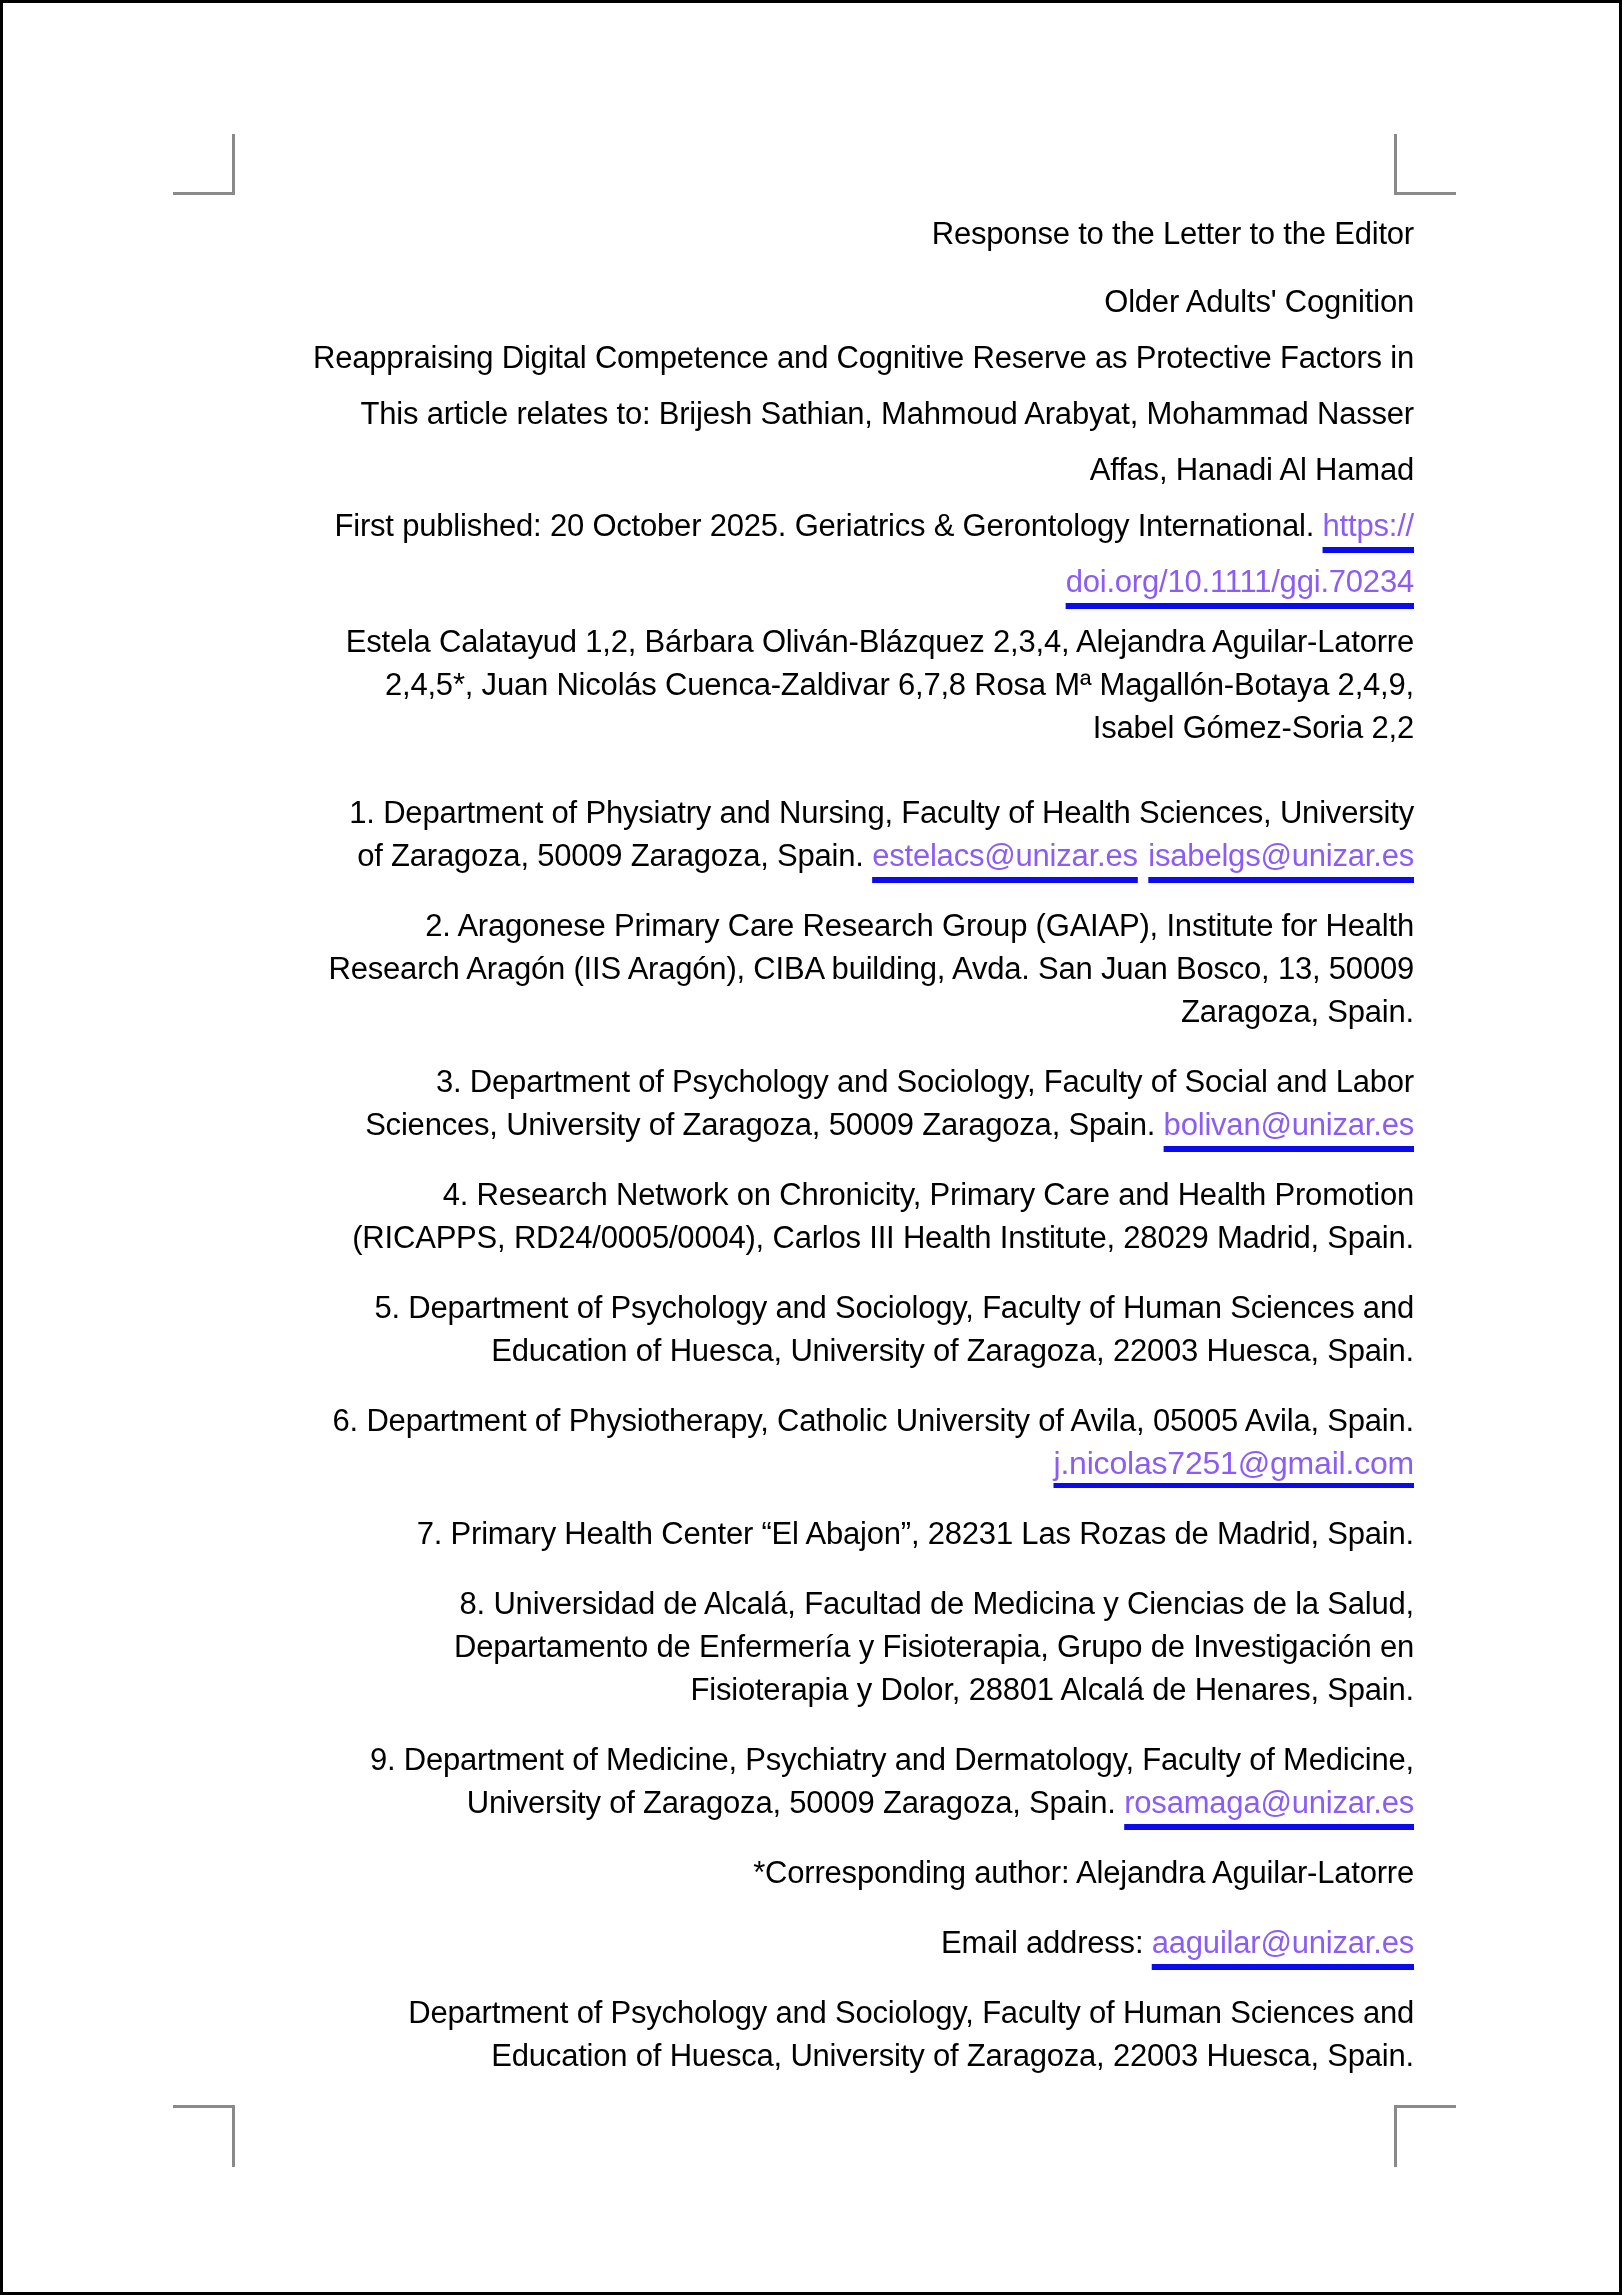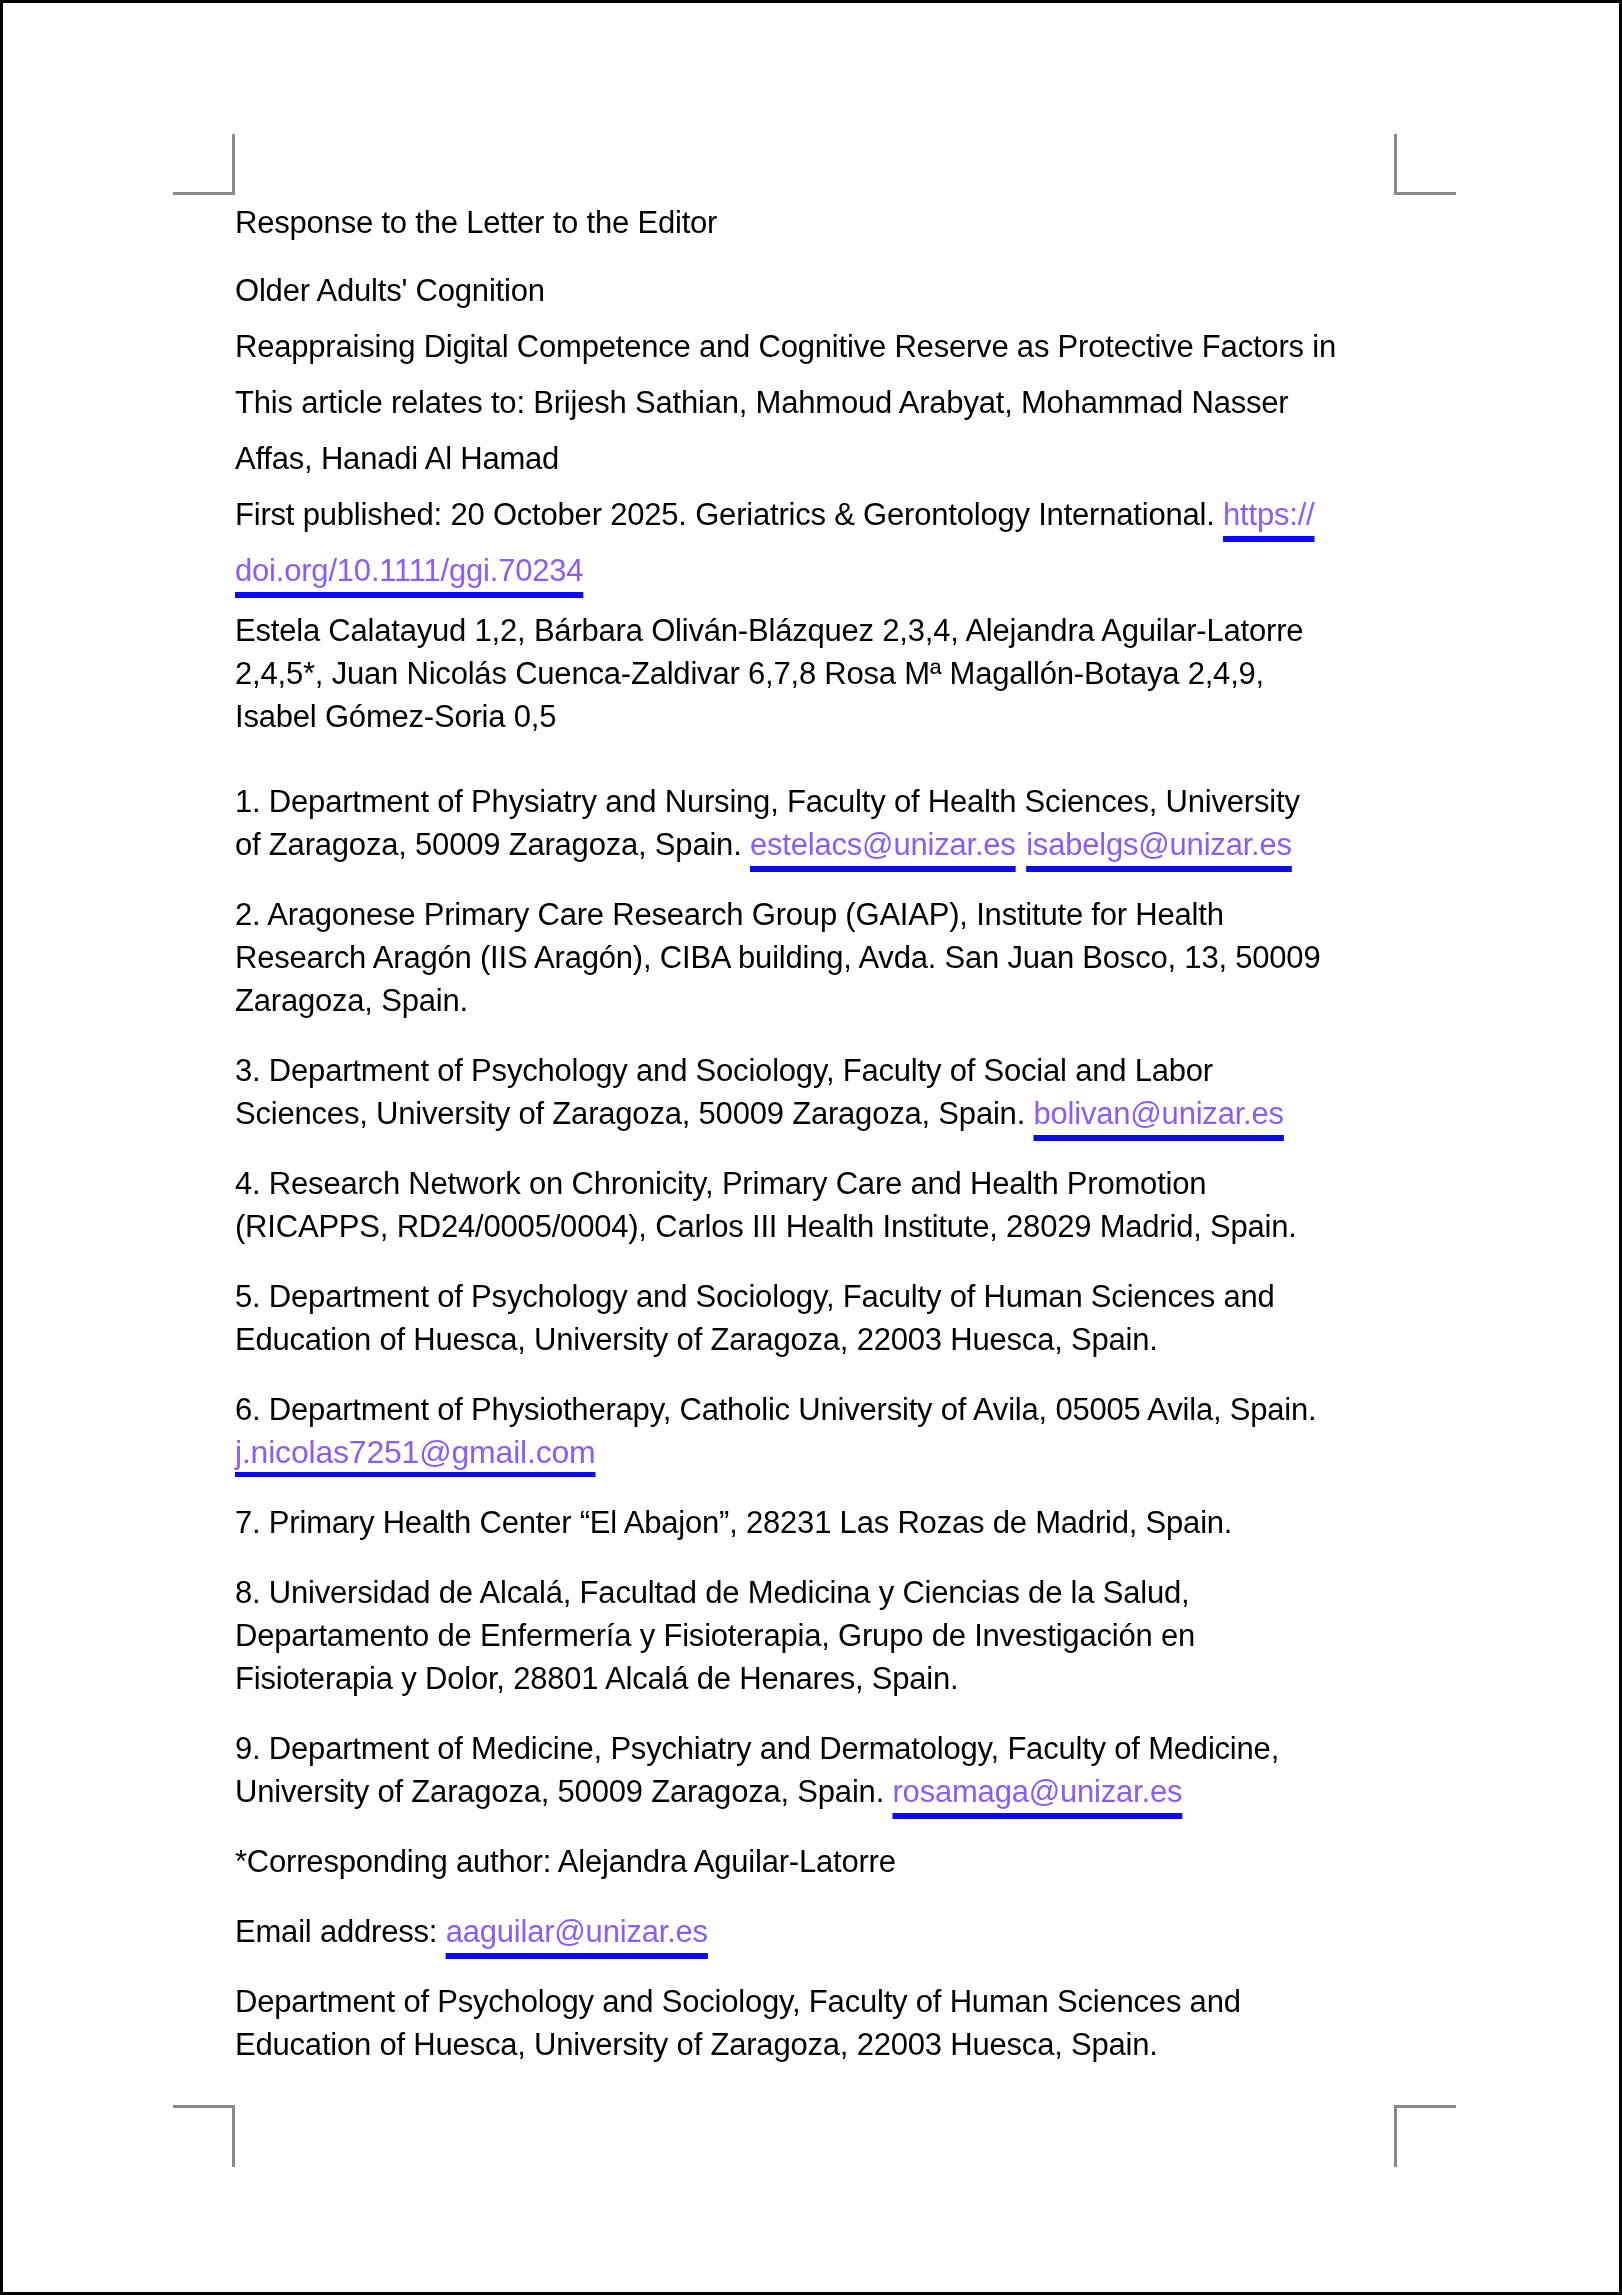--- a/index.html
+++ b/index.html
@@ -13,25 +13,26 @@
     overflow: hidden;
     font-family: "Liberation Sans", sans-serif;
     color: #000000;
   }
   
   .mark { position: absolute; background: #8a8a8a; }
   
   .content {
     position: absolute;
     left: 232px;
-    top: 192px;
+    top: 203px;
     width: 1179px;
     font-size: 31px;
     letter-spacing: -0.2px;
     color: #000000;
+    text-align: right;
   }
   .para { margin: 0; }
   .lh86 .line { line-height: 56px; }
   .lh65 .line { line-height: 43px; }
   .lh66 .line { line-height: 43px; }
   .after-head { margin-bottom: 11.8px; }
   .authors { margin-top: 9.8px; }
   .affil-first { margin-top: 42px; }
   .block-gap { margin-top: 27px; }
   .line { white-space: nowrap; }
@@ -85,21 +86,21 @@
     </div>
 
     <div class="para lh86">
       <div class="line"><span>First published: 20 October 2025. Geriatrics &amp; Gerontology International. </span><span class="link">https://</span></div>
       <div class="line"><span class="link">doi.org/10.1111/ggi.70234</span></div>
     </div>
 
     <div class="para lh65 authors">
       <div class="line">Estela Calatayud 1,2, Bárbara Oliván-Blázquez 2,3,4, Alejandra Aguilar-Latorre</div>
       <div class="line">2,4,5*, Juan Nicolás Cuenca-Zaldivar 6,7,8 Rosa Mª Magallón-Botaya 2,4,9,</div>
-      <div class="line">Isabel Gómez-Soria 0,5</div>
+      <div class="line">Isabel Gómez-Soria 2,2</div>
     </div>
 
     <div class="para lh66 affil-first">
       <div class="line">1. Department of Physiatry and Nursing, Faculty of Health Sciences, University</div>
       <div class="line"><span>of Zaragoza, 50009 Zaragoza, Spain. </span><span class="link">estelacs@unizar.es</span><span class="link email-gap">isabelgs@unizar.es</span></div>
     </div>
 
     <div class="para lh66 block-gap">
       <div class="line">2. Aragonese Primary Care Research Group (GAIAP), Institute for Health</div>
       <div class="line">Research Aragón (IIS Aragón), CIBA building, Avda. San Juan Bosco, 13, 50009</div>

